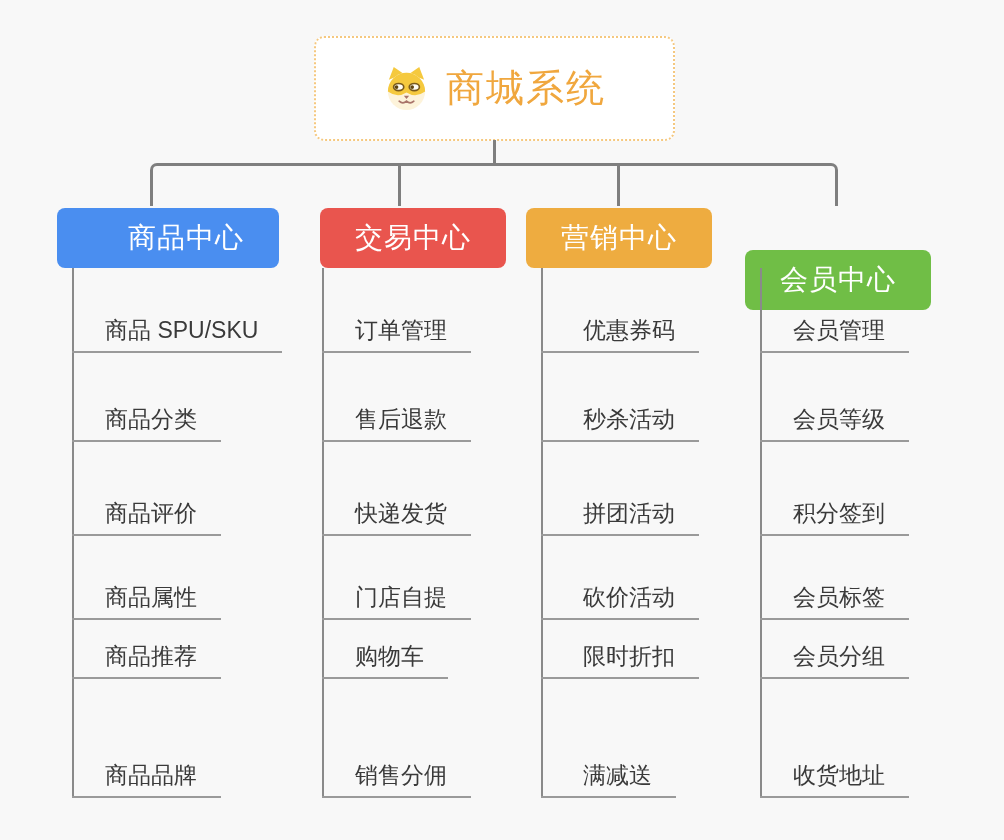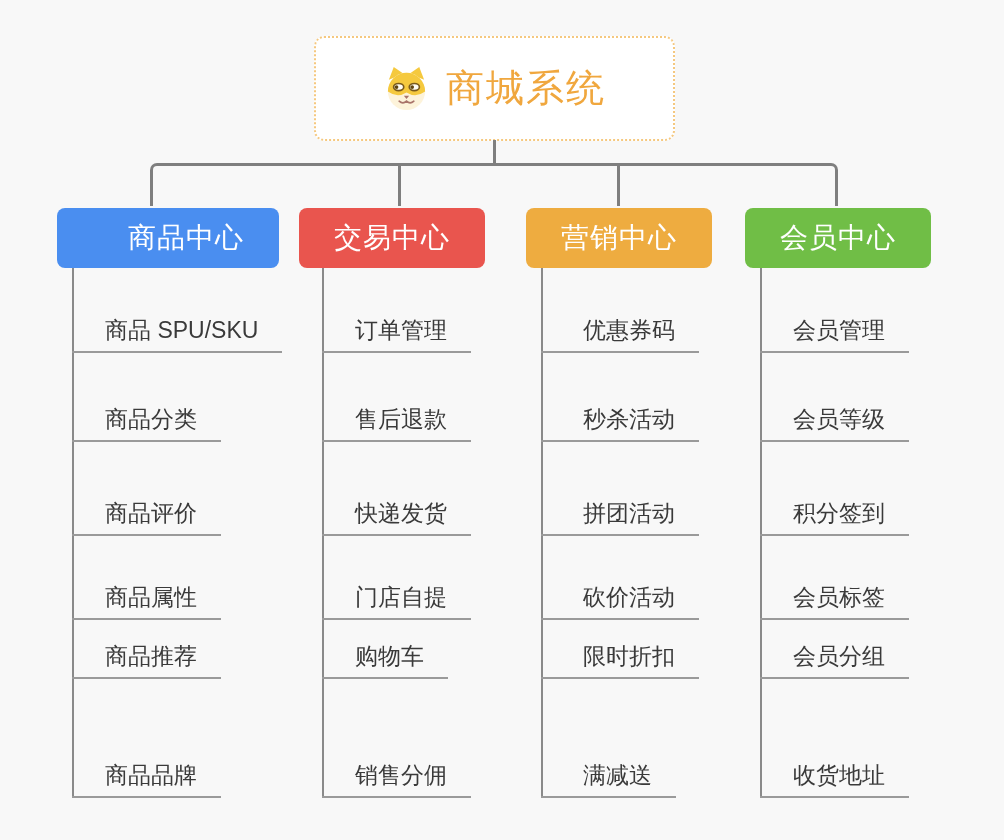--- a/index.html
+++ b/index.html
@@ -34,21 +34,21 @@
   .mid-drop-1 { left:398px; top:164px; width:3px; height:42px; }
   .mid-drop-2 { left:617px; top:164px; width:3px; height:42px; }
 
   
   .branch-node {
     position:absolute; top:208px; width:186px; height:60px;
     border-radius:8px;
     display:flex; align-items:center; justify-content:center;
     color:#ffffff; font-size:28px; letter-spacing:1px;
   }
-  .bn0 { left:57px; }  .bn1 { left:299px; }
+  .bn0 { left:57px; }  .bn1 { left:320px; }
   .bn2 { left:526px; } .bn3 { left:745px; }
 
   
   .trunk { position:absolute; top:268px; width:2px; height:530px; background:#8a8a8a; }
   .t0 { left:72px; } .t1 { left:322px; } .t2 { left:541px; } .t3 { left:760px; }
 
   
   .leaf {
     position:absolute;
     padding:0 24px 4px 33px;
@@ -93,21 +93,21 @@
 
   <div class="branch-node bn0" style="background: rgb(74, 142, 240); padding-left: 36px;">
     <span>商品中心</span>
   </div>
   <div class="branch-node bn1" style="background: rgb(233, 85, 78);">
     <span>交易中心</span>
   </div>
   <div class="branch-node bn2" style="background: rgb(238, 172, 64);">
     <span>营销中心</span>
   </div>
-  <div class="branch-node bn3" style="background: rgb(112, 190, 70);">
+  <div class="branch-node bn3" style="background: rgb(112, 190, 70); margin-top: 42px;">
     <span>会员中心</span>
   </div>
 
   <div class="trunk t0"></div>
   <div class="trunk t1"></div>
   <div class="trunk t2"></div>
   <div class="trunk t3"></div>
 
   <div class="leaf c0 r0">商品 SPU/SKU</div>
   <div class="leaf c0 r1">商品分类</div>

